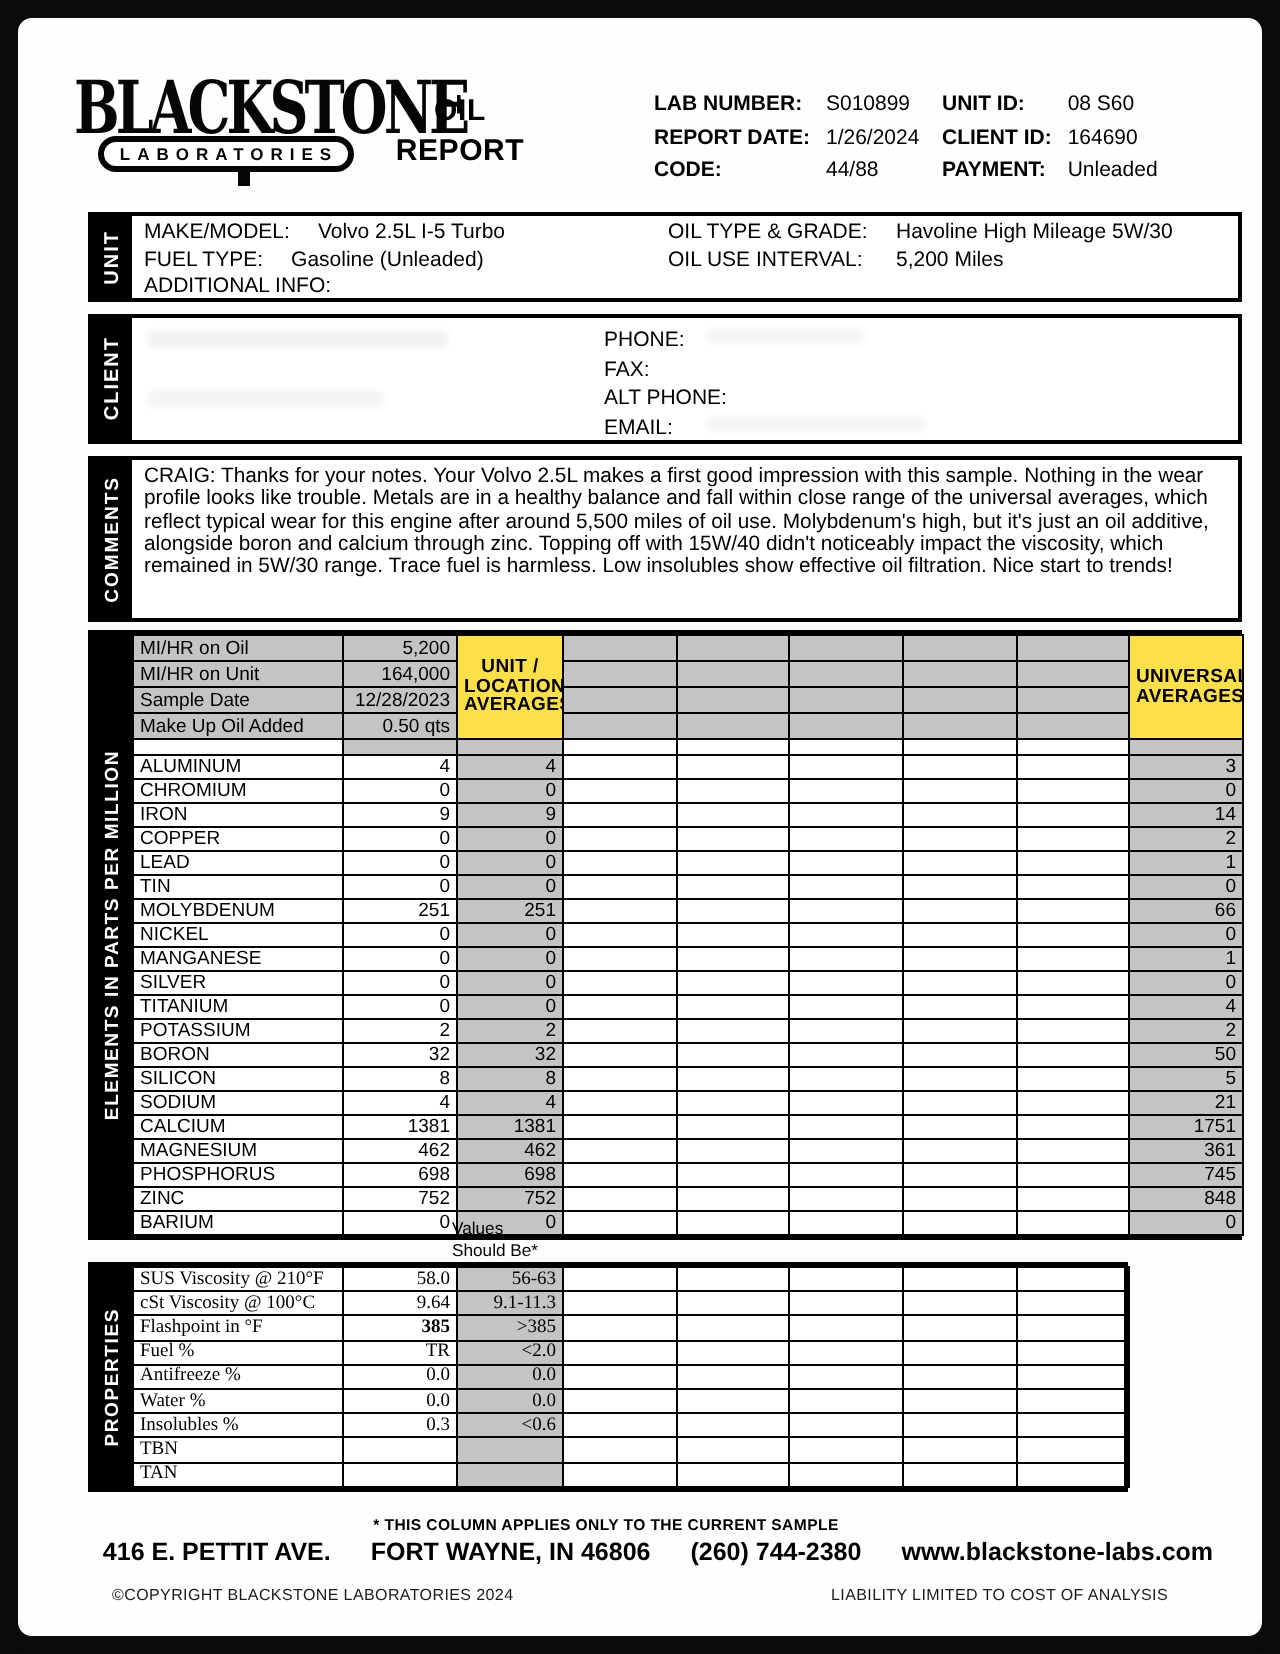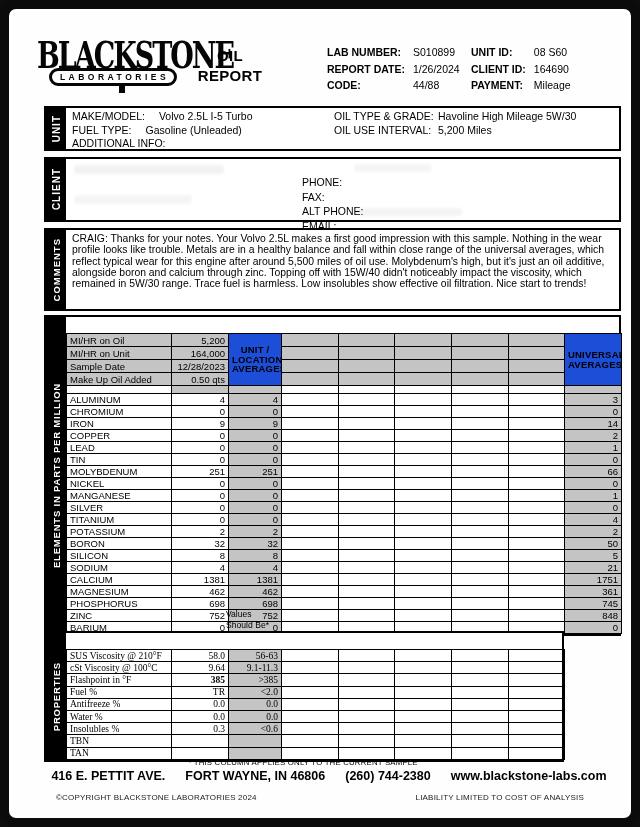--- a/index.html
+++ b/index.html
@@ -24,47 +24,47 @@
   .sectab{width:20px;background:#000;color:#fff;flex:none;display:flex;align-items:center;justify-content:center;}
   .vtext{writing-mode:vertical-rl;transform:rotate(180deg);font-weight:bold;letter-spacing:1px;font-size:10px;white-space:nowrap;}
   .seccontent{flex:1;position:relative;font-size:10.5px;color:#000;border-radius:10px;}
 
   .unit-left{position:absolute;left:6px;top:2px;line-height:13.5px;}
   .unit-right{position:absolute;left:268px;top:2px;line-height:13.5px;}
   .fieldrow{display:flex;white-space:nowrap;}
   .fieldrow .flbl{white-space:nowrap;}
   .fieldrow .fval{margin-left:14px;white-space:nowrap;}
   .unit-right .fieldrow .flbl{width:98px;}
-  .unit-right .fieldrow .fval{margin-left:6px;}
-
-  .client-fields{position:absolute;left:236px;top:16px;line-height:14.5px;}
+  .unit-right .fieldrow .fval{margin-left:16px;}
+
+  .client-fields{position:absolute;left:236px;top:4px;line-height:14.5px;}
   .smudge{position:absolute;background:#000;opacity:0.05;filter:blur(1.5px);border-radius:3px;}
 
   .comments-text{position:absolute;left:6px;right:8px;top:3px;font-size:10.4px;line-height:11.3px;color:#000;}
 
   
   .tblwrap{display:flex;border:2px solid #000;box-sizing:border-box;background:#fff;}
   .tblside{width:20px;flex:none;background:#000;color:#fff;display:flex;align-items:center;justify-content:center;}
   .tblside .vtext{font-size:9.5px;letter-spacing:0.8px;}
-  table.rpt{border-collapse:collapse;table-layout:fixed;margin-top:16px;}
+  table.rpt{border-collapse:collapse;table-layout:fixed;}
   table.rpt td{border:1px solid #000;font-size:9.5px;padding:0 3px;white-space:nowrap;overflow:hidden;box-sizing:border-box;color:#000;}
   td.cname{text-align:left;}
   td.cval{text-align:right;}
   td.grey{background:#c4c4c4;}
-  td.blackbox{background:#1d4ed8;color:#fff;font-weight:bold;font-size:7.5px;line-height:9.5px;text-align:center;letter-spacing:0.2px;padding:0 1px;}
+  td.blackbox{background:#fde047;color:#fff;font-weight:bold;font-size:7.5px;line-height:9.5px;text-align:center;letter-spacing:0.2px;padding:0 1px;}
   tr.r-meta td{height:13px;}
   tr.r-spacer td{height:8px;}
   tr.r-el td{height:11.6px;}
   tr.r-prop td{height:12.2px;}
   .boldval{font-weight:bold;}
 
   .vsb{left:217px;top:600px;width:53px;text-align:left;font-size:8.6px;line-height:10.5px;color:#000;}
 
   
-  .footnote{left:35px;top:749px;width:518px;text-align:center;font-size:7.8px;font-weight:normal;color:#000;letter-spacing:0.2px;}
+  .footnote{left:35px;top:749px;width:518px;text-align:center;font-size:7.8px;font-weight:bold;color:#000;letter-spacing:0.2px;}
   .address{left:0;top:760px;width:640px;display:flex;justify-content:center;gap:20px;font-size:12.5px;font-weight:bold;color:#000;white-space:nowrap;}
   .copyright{left:47px;top:784px;font-size:8px;color:#1a1a1a;letter-spacing:0.2px;}
   .liability{right:47px;top:784px;font-size:8px;color:#1a1a1a;letter-spacing:0.2px;margin-left:20px;}
 </style>
 </head>
 <body>
 
 <div class="page">
 
   <div class="abs logo">
@@ -85,21 +85,21 @@
       <span class="val">1/26/2024</span>
       <span class="lbl">CODE:</span>
       <span class="val">44/88</span>
     </div>
   <div class="abs info-grid ig-right" id="info-right">
       <span class="lbl">UNIT ID:</span>
       <span class="val">08 S60</span>
       <span class="lbl">CLIENT ID:</span>
       <span class="val">164690</span>
       <span class="lbl">PAYMENT:</span>
-      <span class="val">Mileage</span>
+      <span class="val">Unleaded</span>
     </div>
 
   <div class="abs secbox" style="left:35px;top:97px;width:577px;height:45px;">
     <div class="sectab">
       <span class="vtext">UNIT</span>
     </div>
     <div class="seccontent">
       <div class="unit-left" id="unit-left">
           <div class="fieldrow">
             <span class="flbl">MAKE/MODEL:</span>

